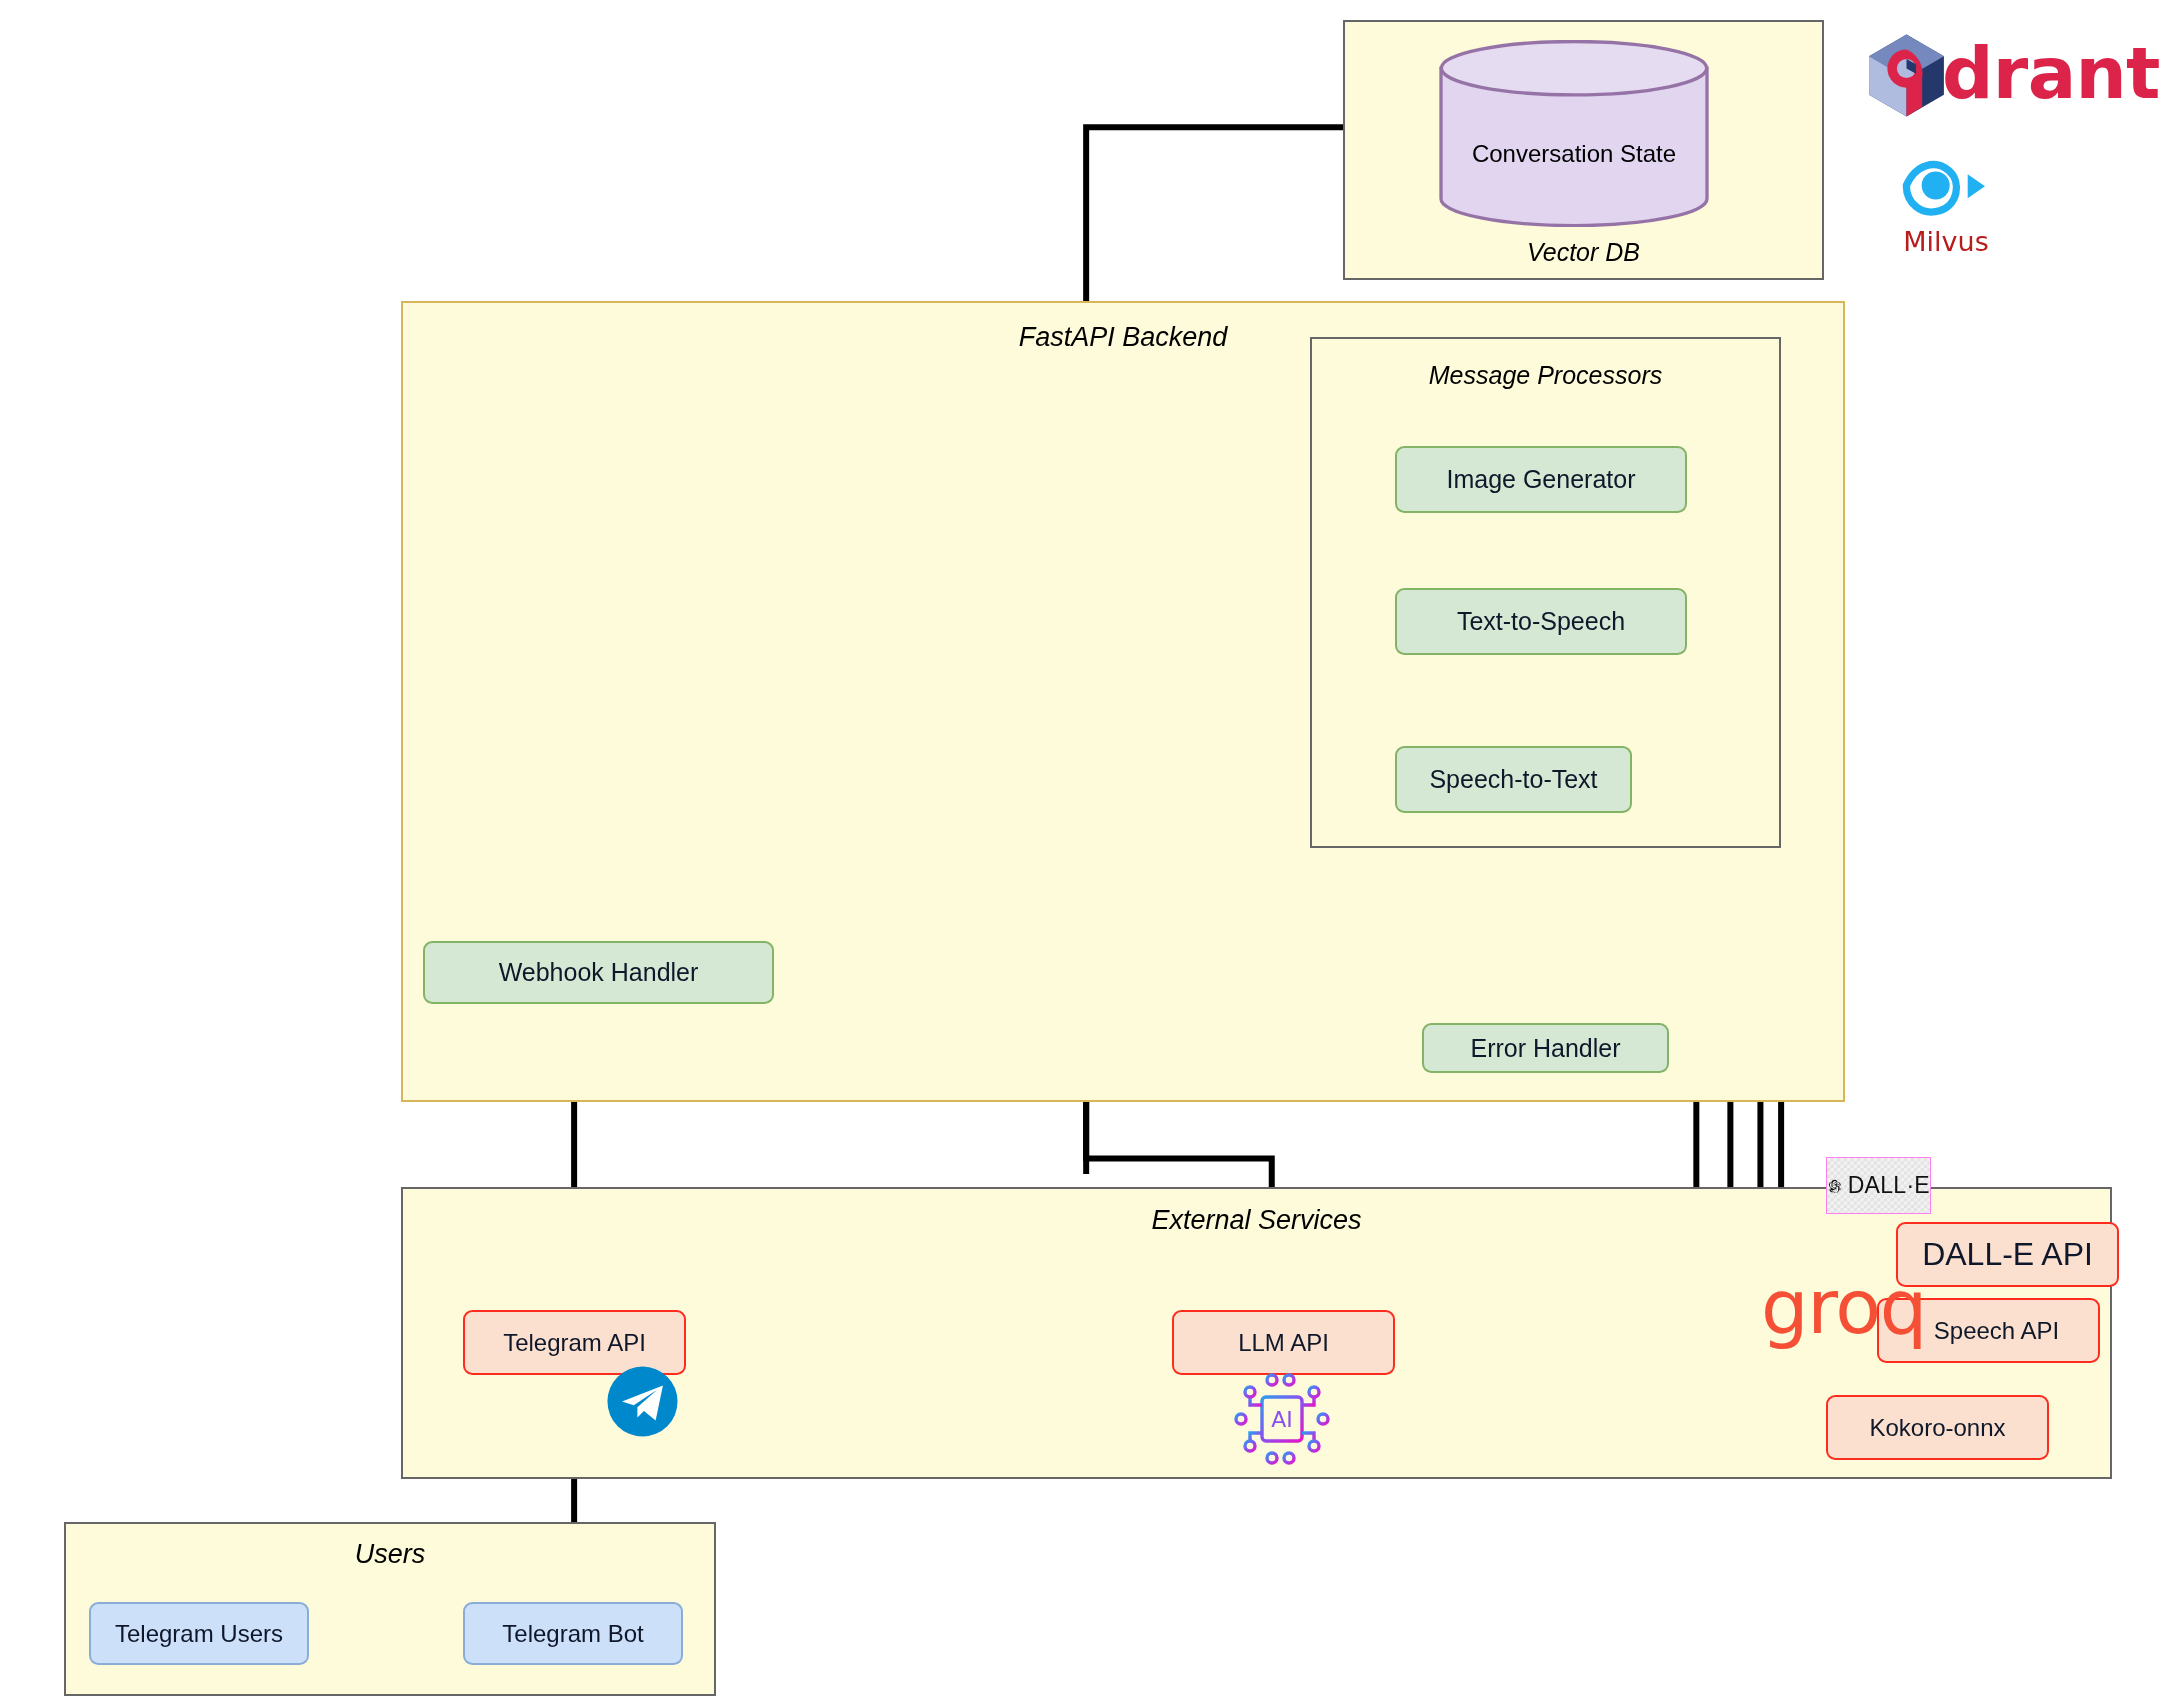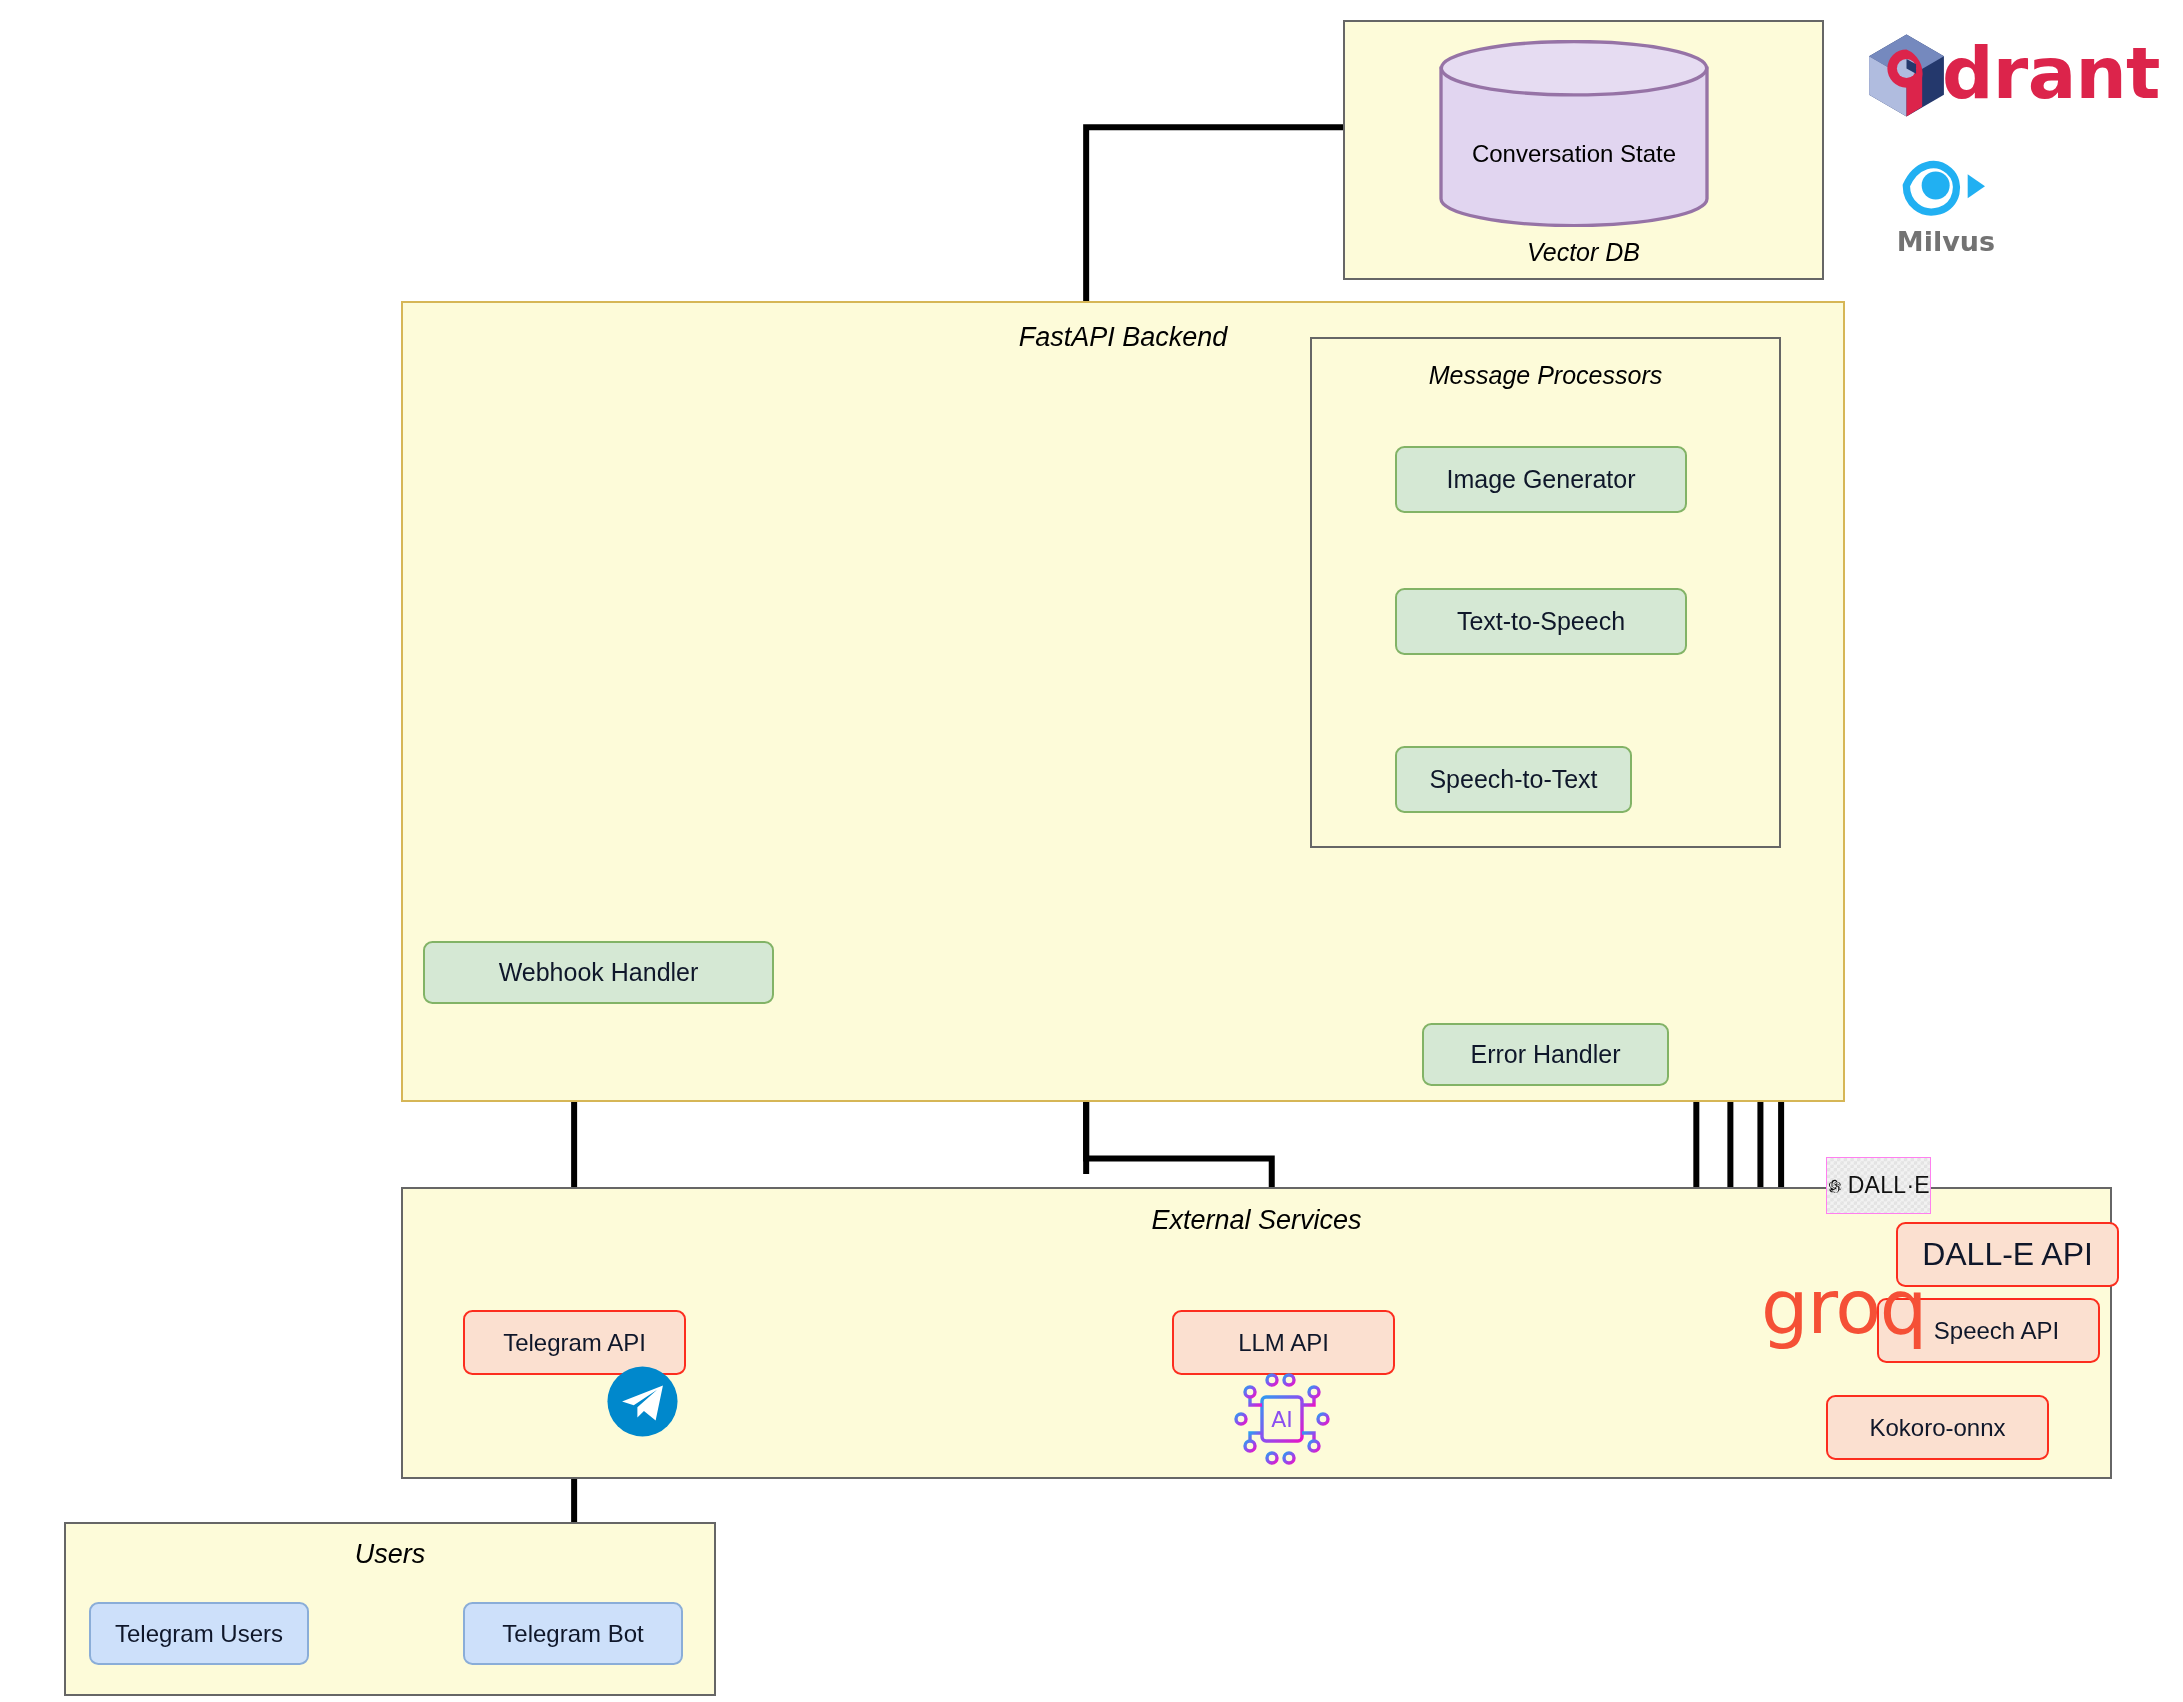--- a/index.html
+++ b/index.html
@@ -114,23 +114,23 @@
   }
   .groq-text {
     position: absolute;
     color: #f55036;
     font-family: "DejaVu Sans", sans-serif;
     font-weight: 500;
     letter-spacing: -1.3px;
   }
   .milvus-text {
     position: absolute;
-    color: #737373;
+    color: #b91c1c;
     font-family: "DejaVu Sans", sans-serif;
-    font-weight: bold;
+    font-weight: normal;
     text-align: center;
   }
   .qdrant-text {
     position: absolute;
     color: #dc244b;
     font-family: "DejaVu Sans", sans-serif;
     font-weight: bold;
     letter-spacing: -0.7px;
   }
 </style>
@@ -232,21 +232,21 @@
 
   <div class="node green" style="left:1395px; top:746px; width:237px; height:67px; font-size:25px;">
     <span>Speech-to-Text</span>
   </div>
 
   <div class="node green" style="left:423px; top:941px; width:351px; height:63px; font-size:25px;">
     <span>Webhook Handler</span>
   </div>
 
 
-  <div class="node green" style="left:1422px; top:1023px; width:247px; height:63px; font-size:25px;">
+  <div class="node green" style="left:1422px; top:1023px; width:247px; height:50px; font-size:25px;">
     <span>Error Handler</span>
   </div>
 
   <div class="container gray" style="left:401px; top:1187px; width:1711px; height:292px;"></div>
   <div class="container-title" style="left:401px; top:1205px; width:1711px; font-size:27px;">External Services</div>
 
   <div class="node red" style="left:463px; top:1310px; width:223px; height:65px; font-size:24px;">
     <span>Telegram API</span>
   </div>
 

